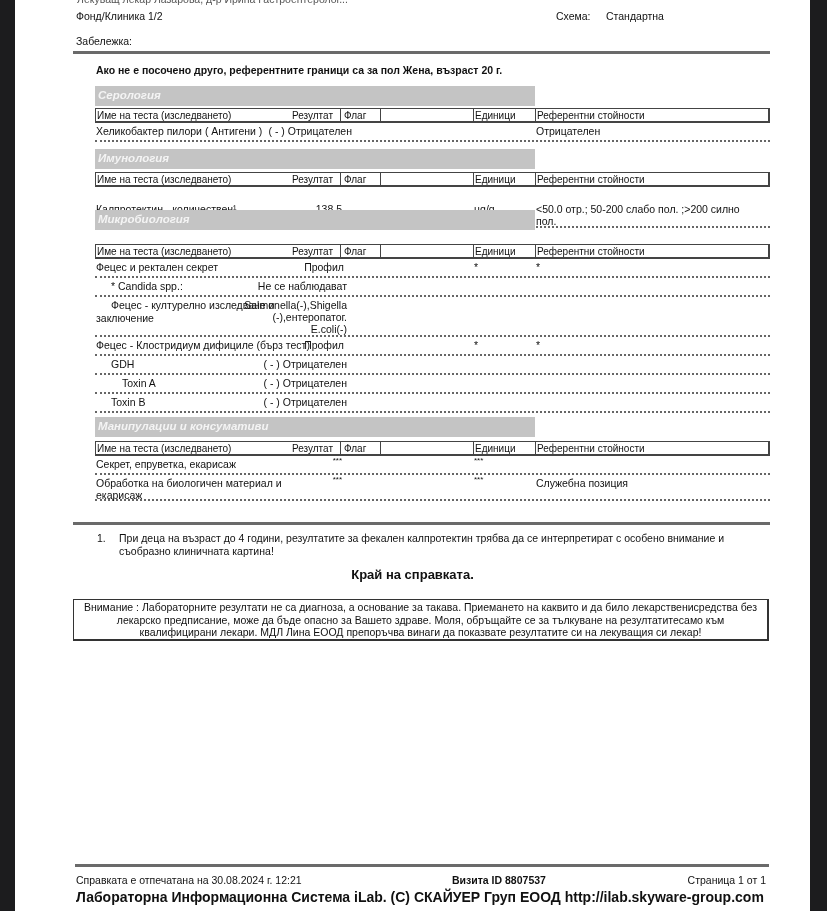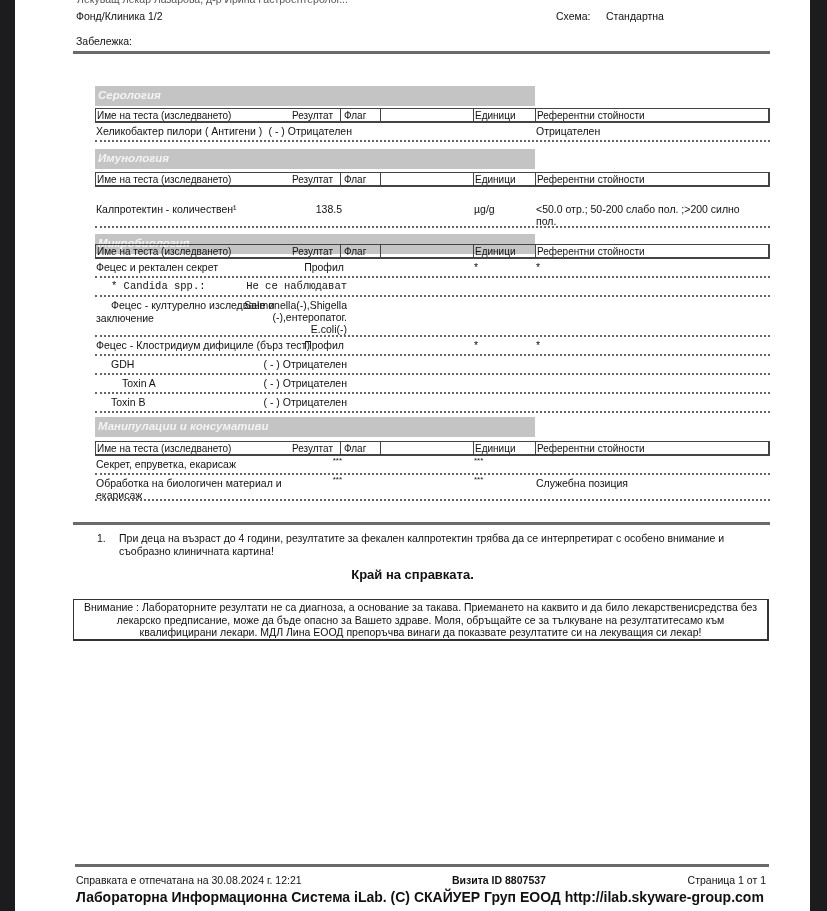--- a/index.html
+++ b/index.html
@@ -36,20 +36,21 @@
 
 <div class="page">
 
   <div class="abs f10" style="left:62px;top:-7px;color:#555;">Лекуващ лекар  Лазарова, д-р Ирина Гастроентеролог...</div>
   <div class="abs f10" style="left:61px;top:10px;">Фонд/Клиника 1/2</div>
   <div class="abs f10" style="left:541px;top:10px;">Схема:</div>
   <div class="abs f10" style="left:584px;top:10px;margin-left:7px;">Стандартна</div>
   <div class="abs f10" style="left:61px;top:35px;">Забележка:</div>
   <div class="hr-thick" style="left:58px;top:51px;width:697px;"></div>
 
+  <div class="abs f10" style="left:81px;top:64px;font-weight:bold;">Ако не е посочено друго, референтните граници са за  пол Жена, възраст 20 г.</div>
 
   <div class="section-bar" style="top:86px;">
       <span>Серология</span>
     </div>
   <div class="thead" style="top:108px;">
     <div class="c-name">Име на теста (изследването)</div>
     <div class="sep" style="left:244px;"></div>
     <div class="c-flag">Флаг</div>
     <div class="sep" style="left:284px;"></div>
     <div class="c-res">Резултат</div>
@@ -79,41 +80,41 @@
     <div class="c-ref">Референтни стойности</div>
   </div>
   <div class="row" style="top:201px;height:27px;">
     <div class="c-name">Калпротектин - количествен¹</div>
     <div class="c-res" style="right:428px;">138.5</div>
     <div class="c-unit">µg/g</div>
     <div class="c-ref">&lt;50.0 отр.; 50-200 слабо пол. ;&gt;200 силно</div>
     <div class="c-ref" style="top:14px;">пол.</div>
   </div>
 
-  <div class="section-bar" style="top:234px;">
+  <div class="section-bar" style="top:210px;">
       <span>Микробиология</span>
     </div>
   <div class="thead" style="top:244px;">
     <div class="c-name">Име на теста (изследването)</div>
     <div class="sep" style="left:244px;"></div>
     <div class="c-flag">Флаг</div>
     <div class="sep" style="left:284px;"></div>
     <div class="c-res">Резултат</div>
     <div class="sep" style="left:377px;"></div>
     <div class="c-unit">Единици</div>
     <div class="sep" style="left:439px;"></div>
     <div class="c-ref">Референтни стойности</div>
   </div>
   <div class="row" style="top:259px;height:19px;">
     <div class="c-name">Фецес и ректален секрет</div>
     <div class="c-res" style="right:426px;">Профил</div>
     <div class="c-unit">*</div>
     <div class="c-ref">*</div>
   </div>
-  <div class="row" style="top:278px;height:19px;font-family:Liberation Mono, monospace;">
+  <div class="row" style="top:278px;height:19px;">
     <div class="c-name" style="left:16px;">* Candida spp.:</div>
     <div class="c-res" style="right:423px;">Не се наблюдават</div>
   </div>
   <div class="row" style="top:297px;height:40px;">
     <div class="c-name" style="left:16px;">Фецес - културелно изследване и</div>
     <div class="c-name" style="top:15px;">заключение</div>
     <div class="c-res" style="right:423px;">Salmonella(-),Shigella</div>
     <div class="c-res" style="right:423px;top:14px;">(-),ентеропатог.</div>
     <div class="c-res" style="right:423px;top:26px;">E.coli(-)</div>
   </div>

